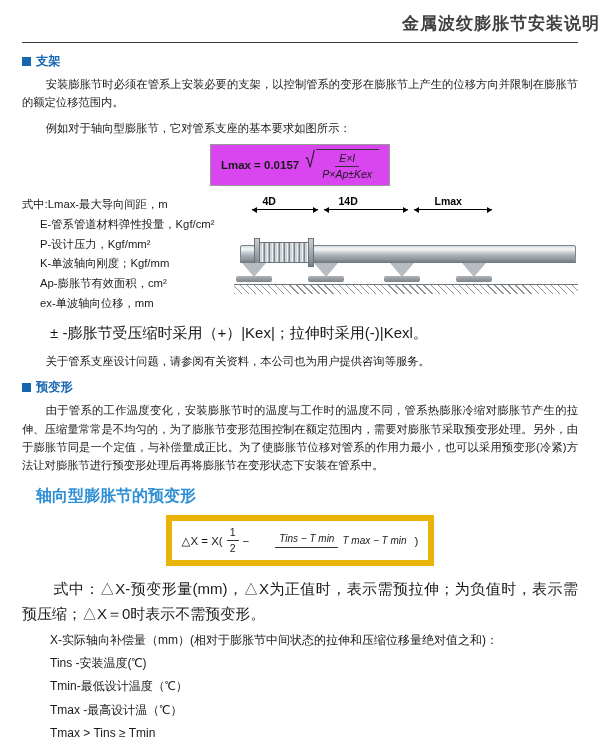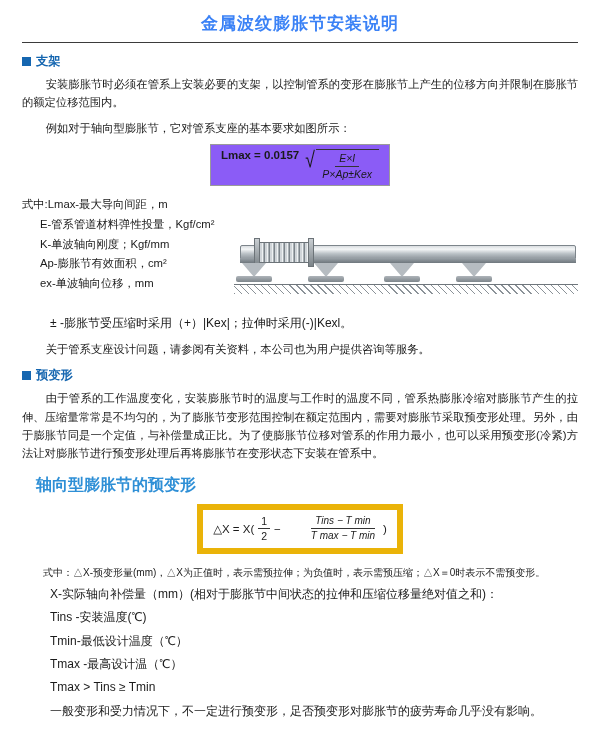--- a/index.html
+++ b/index.html
@@ -15,26 +15,26 @@
     overflow: hidden;
   }
   .page {
     position: relative;
     width: 600px;
     height: 737px;
     padding: 0;
     box-sizing: border-box;
   }
   .doc-title {
-    text-align: center;
+    text-align: right;
     font-size: 17px;
     font-weight: bold;
     letter-spacing: 1px;
     margin: 12px 0 0 0;
-    color: #3b82f6;
+    color: #404040;
   }
   .title-rule {
     border: 0;
     border-top: 1px solid #3b3b3b;
     margin: 7px 22px 10px 22px;
   }
   .body-wrap {
     padding: 0 22px;
   }
   p {
@@ -62,40 +62,40 @@
     background: #1566b0;
   }
   .sub-head {
     font-size: 16px;
     font-weight: bold;
     color: #2e8fd6;
     margin: 12px 0 8px 0;
     padding-left: 14px;
   }
   .defs {
-    font-size: 12px;
+    font-size: 15px;
     line-height: 1.75;
     margin: 2px 0 6px 0;
     padding-left: 28px;
   }
   .defs .d0 { padding-left: 0; }
   .defs div { white-space: nowrap; }
   .formula-box {
     margin: 7px auto 9px auto;
     text-align: center;
   }
   .formula {
     display: inline-flex;
-    align-items: flex-start;
+    align-items: center;
     gap: 5px;
     font-size: 11.5px;
     font-weight: bold;
     padding: 4px 10px;
     border: 1px solid #9a9a9a;
-    background: #8b5cf6;
+    background: #d946ef;
   }
   .frac {
     display: inline-flex;
     flex-direction: column;
     align-items: center;
     font-weight: normal;
     font-style: italic;
     font-size: 10.5px;
     line-height: 1.25;
   }
@@ -251,37 +251,37 @@
     display: inline-flex;
     flex-direction: column;
     align-items: center;
     font-size: 10.5px;
     line-height: 1.2;
   }
   .half .num { border-bottom: 1px solid #333; padding: 0 3px 1px 3px; }
   .half .den { padding: 1px 3px 0 3px; }
   .fracsm {
     display: inline-flex;
-    flex-direction: column;
+    flex-direction: row;
     align-items: center;
     font-size: 10px;
     line-height: 1.25;
     font-style: italic;
     margin-left: 22px;
   }
   .fracsm .num { border-bottom: 1px solid #333; padding: 0 4px 1px 4px; }
   .fracsm .den { padding: 1px 4px 0 4px; }
   .note {
     font-size: 12px;
     line-height: 1.7;
     padding-left: 28px;
     margin: 3px 0;
   }
   .note-indent {
-    font-size: 10px;
+    font-size: 15px;
     line-height: 1.7;
     margin: 1px 0;
     text-indent: 2.1em;
   }
 </style>
 </head>
 <body>
 
 <div class="page">
 
@@ -309,26 +309,35 @@
             </span>
           </span>
         </span>
       </span>
     </div>
 
     <div class="fig-row">
       <div class="fig-left">
         <div>式中:Lmax-最大导向间距，m</div>
         <div style="padding-left:18px">E-管系管道材料弹性投量，Kgf/cm²</div>
+        <div style="padding-left:18px">P-设计压力，Kgf/mm²</div>
         <div style="padding-left:18px">K-单波轴向刚度；Kgf/mm</div>
         <div style="padding-left:18px">Ap-膨胀节有效面积，cm²</div>
         <div style="padding-left:18px">ex-单波轴向位移，mm</div>
       </div>
 
       <div class="figure">
+        <div class="fig-dims">
+          <span class="dimlabel" style="left:16px;">4D</span>
+          <span class="dimlabel" style="left:92px;">14D</span>
+          <span class="dimlabel" style="left:188px;">Lmax</span>
+          <span class="dimline" style="left:6px; width:66px;"></span>
+          <span class="dimline" style="left:78px; width:84px;"></span>
+          <span class="dimline" style="left:168px; width:78px;"></span>
+        </div>
 
         <div class="pipe-assembly">
           <div class="pipe"></div>
           <div class="pipe2"></div>
           <div class="bellow"></div>
           <div class="flange" style="left:20px;"></div>
           <div class="flange" style="left:74px;"></div>
           <div class="support" style="left:2px;">
             <div class="cone"></div>
               <div class="base"></div>

